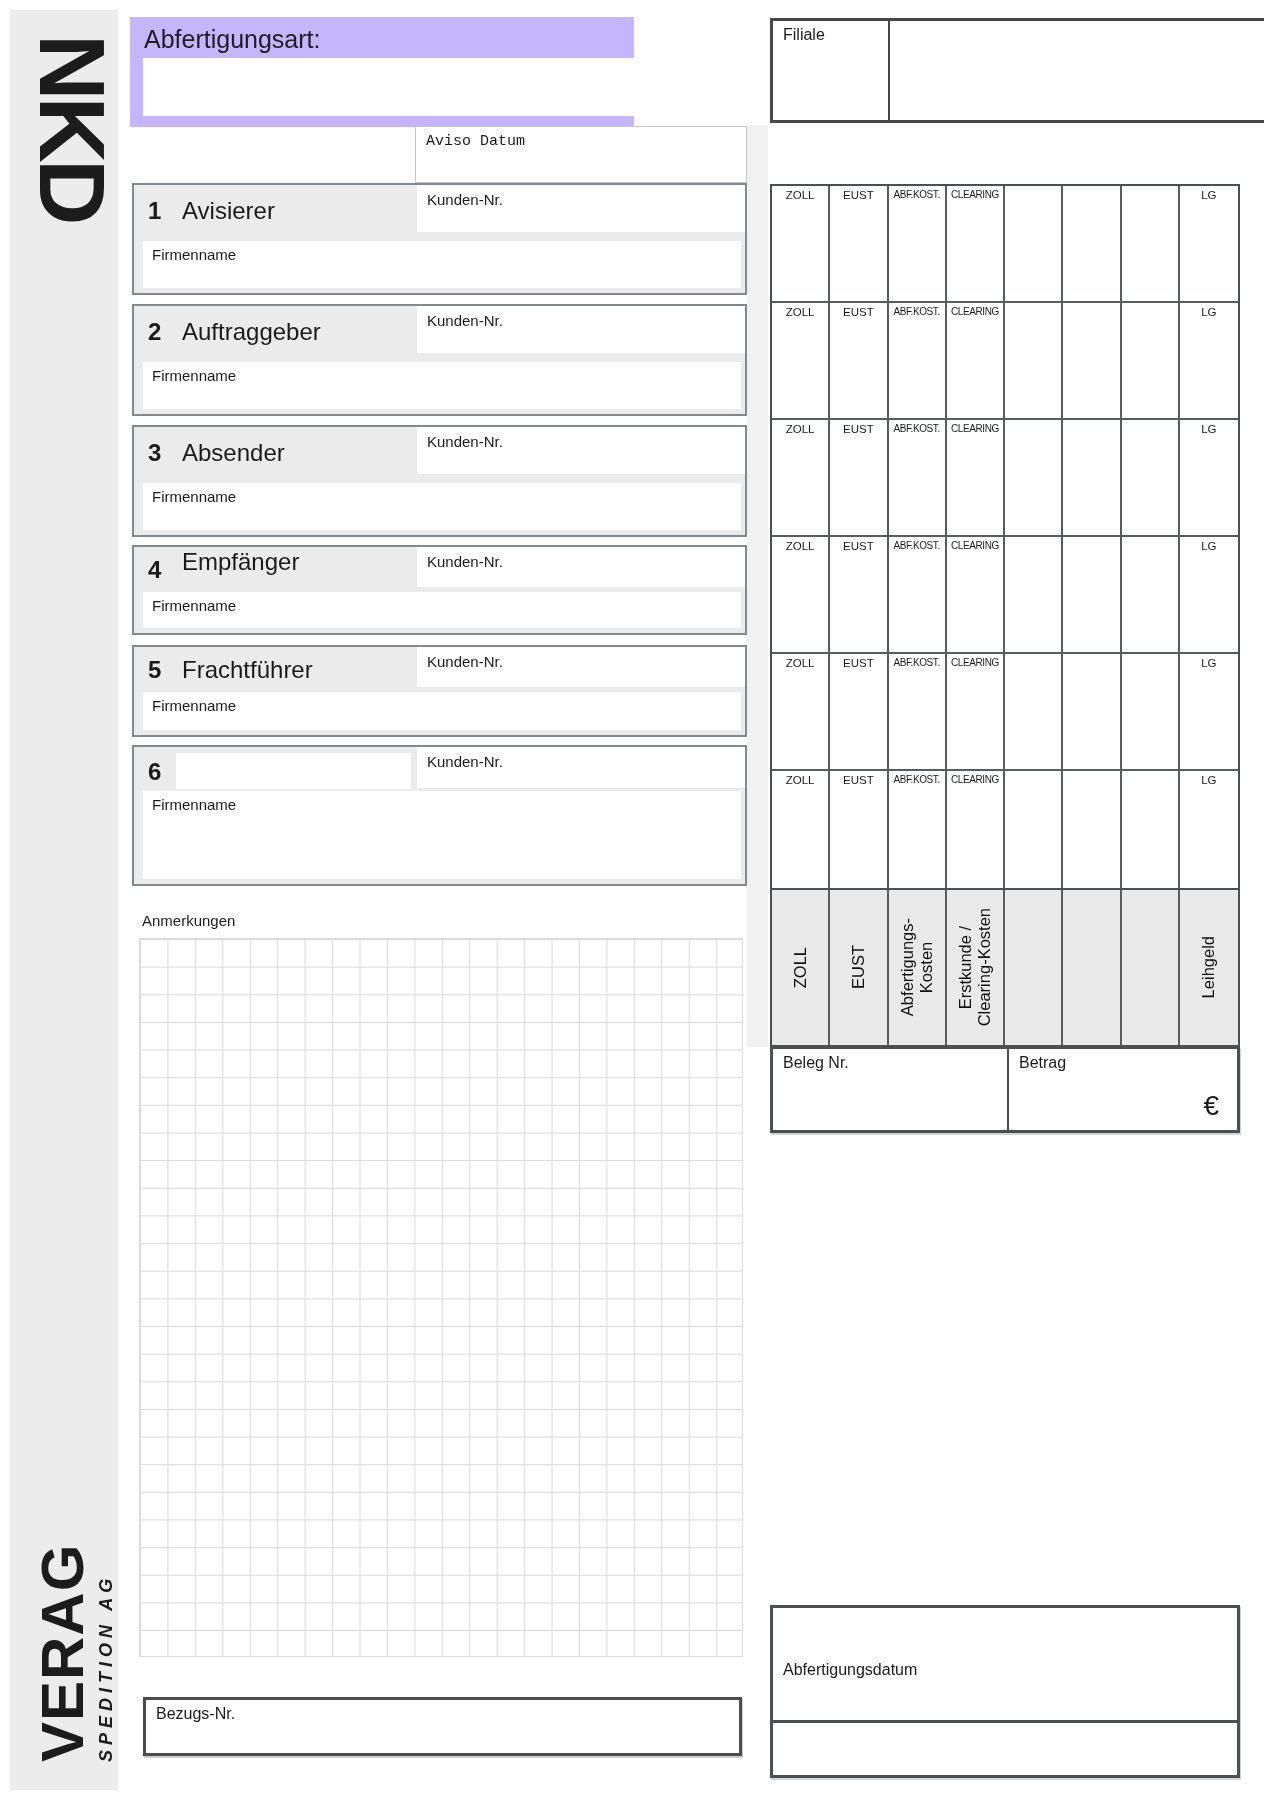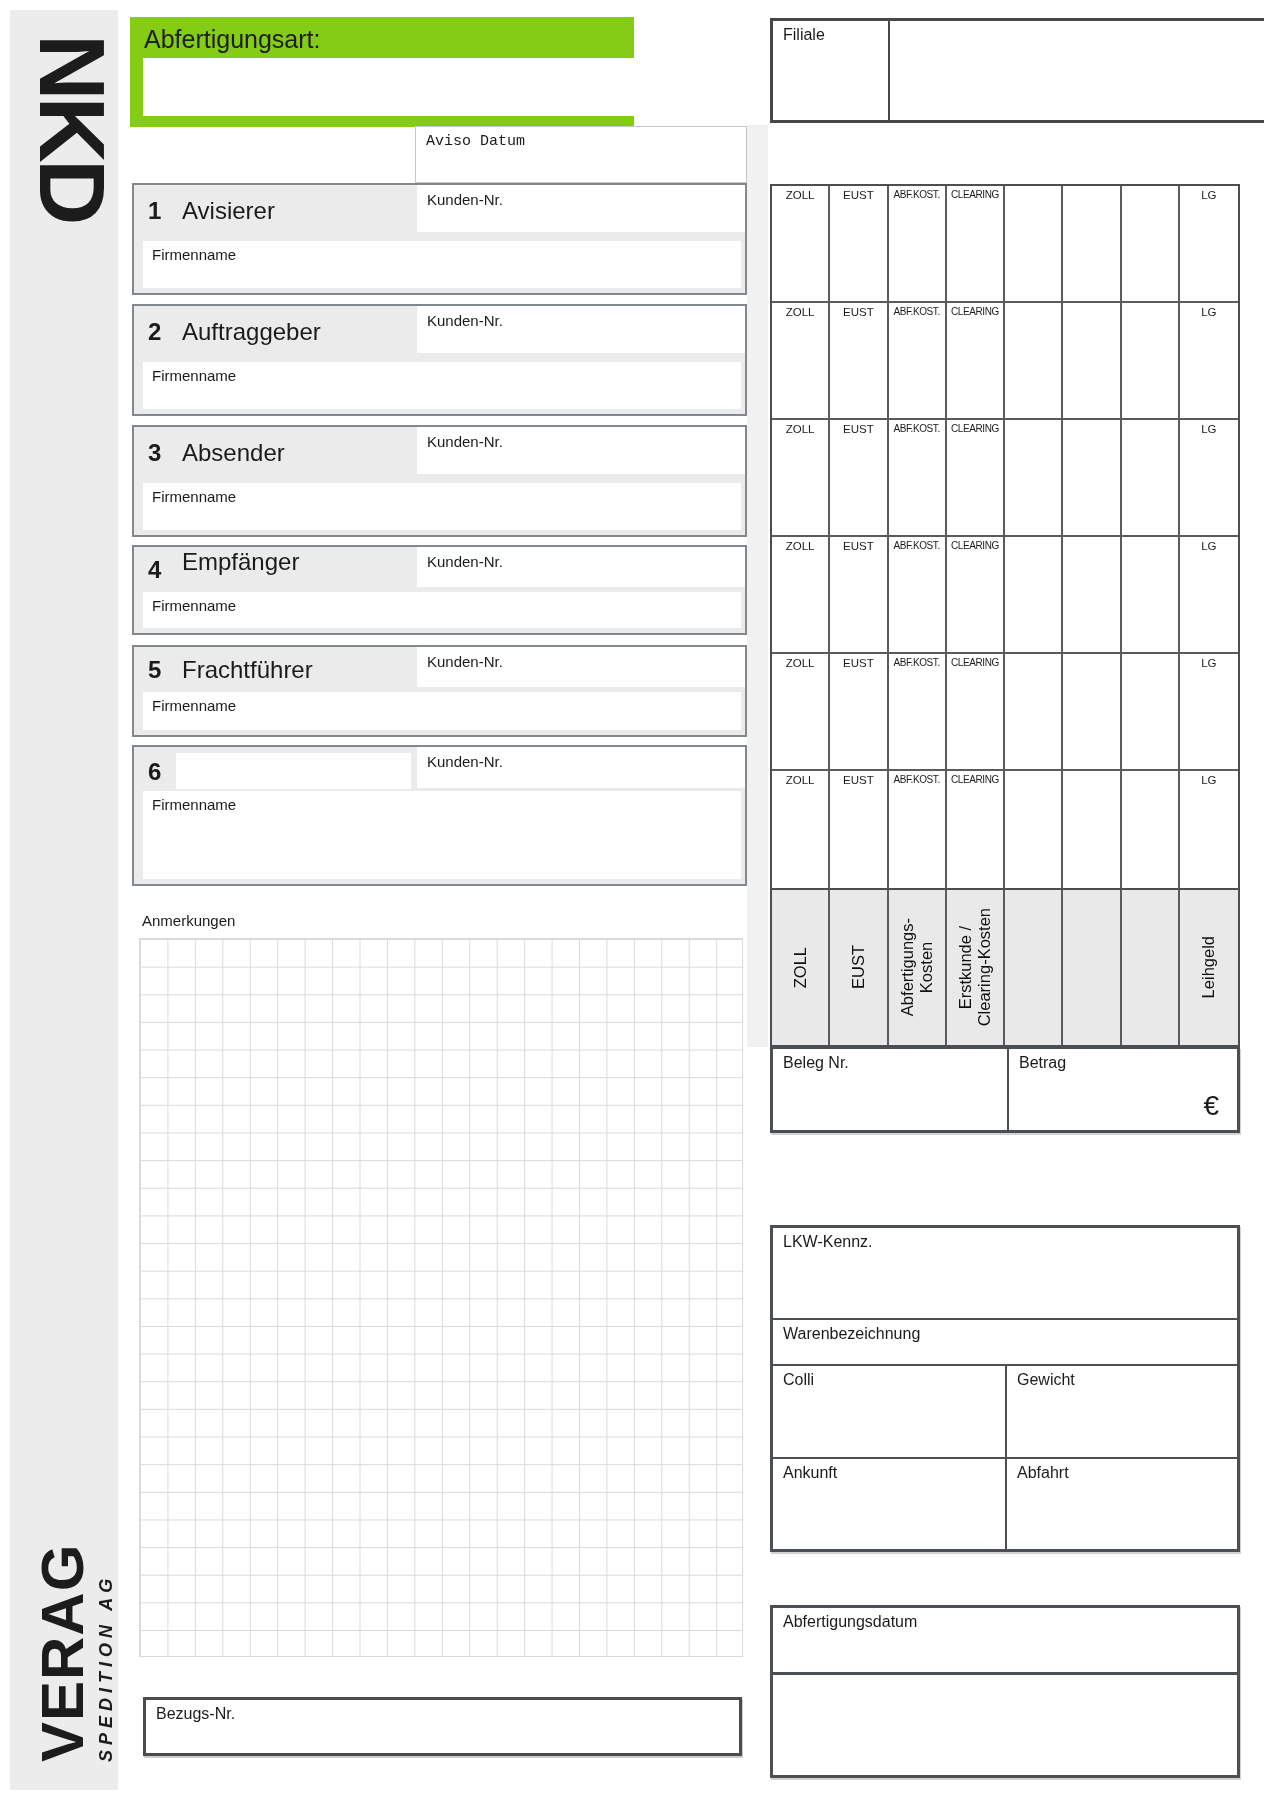--- a/index.html
+++ b/index.html
@@ -12,21 +12,21 @@
   .nkd{
     position:absolute; left:97px; top:24px; transform-origin:0 0; transform:rotate(90deg);
     font-size:92px; font-weight:900; letter-spacing:-4px; line-height:70px; color:#1c1c1c; white-space:nowrap;
   }
   .verag{
     position:absolute; left:24px; top:1752px; transform-origin:0 0; transform:rotate(-90deg); white-space:nowrap;
   }
   .verag-main{font-size:60px; font-weight:900; letter-spacing:1px; line-height:58px; color:#1c1c1c;}
   .verag-sub{font-size:18px; font-weight:bold; font-style:italic; letter-spacing:5px; line-height:22px; color:#1c1c1c; margin-top:3px;}
   
-  .abfbox{position:absolute; left:130px; top:17px; width:504px; height:110px; background:#84cc16;}
+  .abfbox{position:absolute; left:130px; top:17px; width:504px; height:110px; background:#c4b5fd;}
   .abfbox .lbl{position:absolute; left:14px; top:8px; font-size:25px; color:#1e1e1e;}
   .abfinput{position:absolute; left:13px; top:41px; width:594px; height:58px; background:#ffffff;}
   .aviso{position:absolute; left:415px; top:126px; width:332px; height:57px; background:#ffffff; border:1px solid #c6c6c6; box-sizing:border-box;}
   .aviso .lbl{position:absolute; left:10px; top:6px; font-size:15px;font-family:Liberation Mono, monospace;}
   .gutter{position:absolute; left:747px; top:125px; width:21px; height:922px; background:#f1f1f1;}
   
   .section{position:absolute; left:132px; width:615px; background:#ebebeb; border:2px solid #82888c; box-sizing:border-box;}
   .sec-num{position:absolute; left:14px; font-size:24px; font-weight:bold;}
   .sec-label{position:absolute; left:48px; font-size:24px;}
   .kunden-field{position:absolute; left:283px; right:0; top:0; background:#ffffff;}
@@ -73,21 +73,21 @@
   .beleg-row .lbl{position:absolute; left:10px; top:5px; font-size:16px;}
   .euro{position:absolute; right:18px; bottom:8px; font-size:28px;}
   .lkw-box{position:absolute; left:770px; top:1225px; width:470px; height:327px; border:3px solid #4c5052; box-sizing:border-box; background:#fff; box-shadow:1px 2px 0 rgba(110,110,110,.3);}
   .lkw-row{position:relative; border-bottom:2px solid #4c5052; box-sizing:border-box;}
   .lkw-row:last-child{border-bottom:none;}
   .lkw-row .lbl{position:absolute; left:10px; top:5px; font-size:16px;}
   .half-l{position:absolute; left:0; top:0; bottom:0; width:234px; border-right:2px solid #4c5052; box-sizing:border-box;}
   .half-r{position:absolute; left:234px; top:0; bottom:0; right:0;}
   .half-l .lbl,.half-r .lbl{position:absolute; left:10px; top:5px; font-size:16px;}
   .datum-box{position:absolute; left:770px; top:1605px; width:470px; height:173px; border:3px solid #4c5052; box-sizing:border-box; background:#fff; box-shadow:1px 2px 0 rgba(110,110,110,.3);}
-  .datum-row1{position:relative; height:67px; border-bottom:3px solid #4c5052; box-sizing:border-box;}
+  .datum-row1{position:relative; height:67px; border-bottom:3px solid #4c5052; box-sizing:border-box;margin-top:48px;}
   .datum-row2{position:relative; height:100px;}
   .datum-box .lbl{position:absolute; left:10px; top:5px; font-size:16px;}
 </style>
 </head>
 <body>
 
 <div class="page">
 
   <div class="sidebar">
     <div class="nkd">NKD</div>
@@ -267,44 +267,20 @@
   <div class="beleg-row">
     <div class="beleg-cell">
       <div class="lbl">Beleg Nr.</div>
     </div>
     <div class="betrag-cell">
       <div class="lbl">Betrag</div>
       <div class="euro">€</div>
     </div>
   </div>
 
-  <div class="lkw-box">
-    <div class="lkw-row" style="height:92px;">
-      <div class="lbl">LKW-Kennz.</div>
-    </div>
-    <div class="lkw-row" style="height:46px;">
-      <div class="lbl">Warenbezeichnung</div>
-    </div>
-    <div class="lkw-row" style="height:93px;">
-      <div class="half-l">
-        <div class="lbl">Colli</div>
-      </div>
-      <div class="half-r">
-        <div class="lbl">Gewicht</div>
-      </div>
-    </div>
-    <div class="lkw-row" style="height:90px;">
-      <div class="half-l">
-        <div class="lbl">Ankunft</div>
-      </div>
-      <div class="half-r">
-        <div class="lbl">Abfahrt</div>
-      </div>
-    </div>
-  </div>
 
   <div class="datum-box">
     <div class="datum-row1">
       <div class="lbl">Abfertigungsdatum</div>
     </div>
   </div>
 
 </div>
 
 </body></html>

